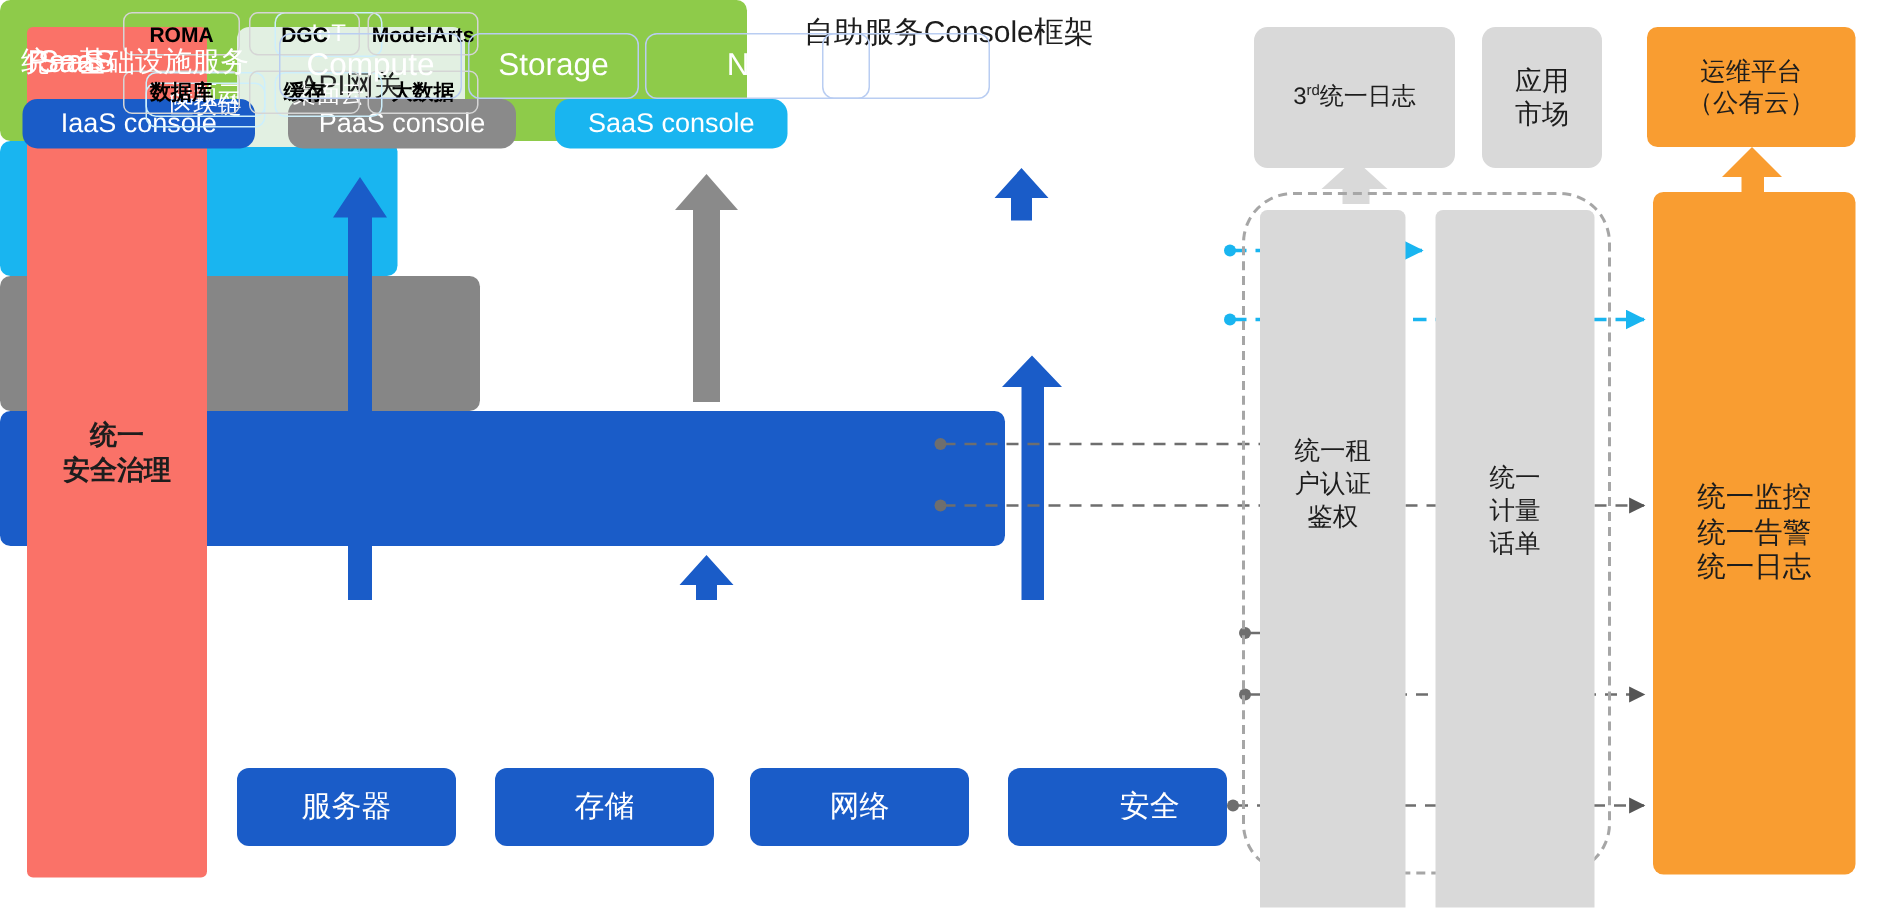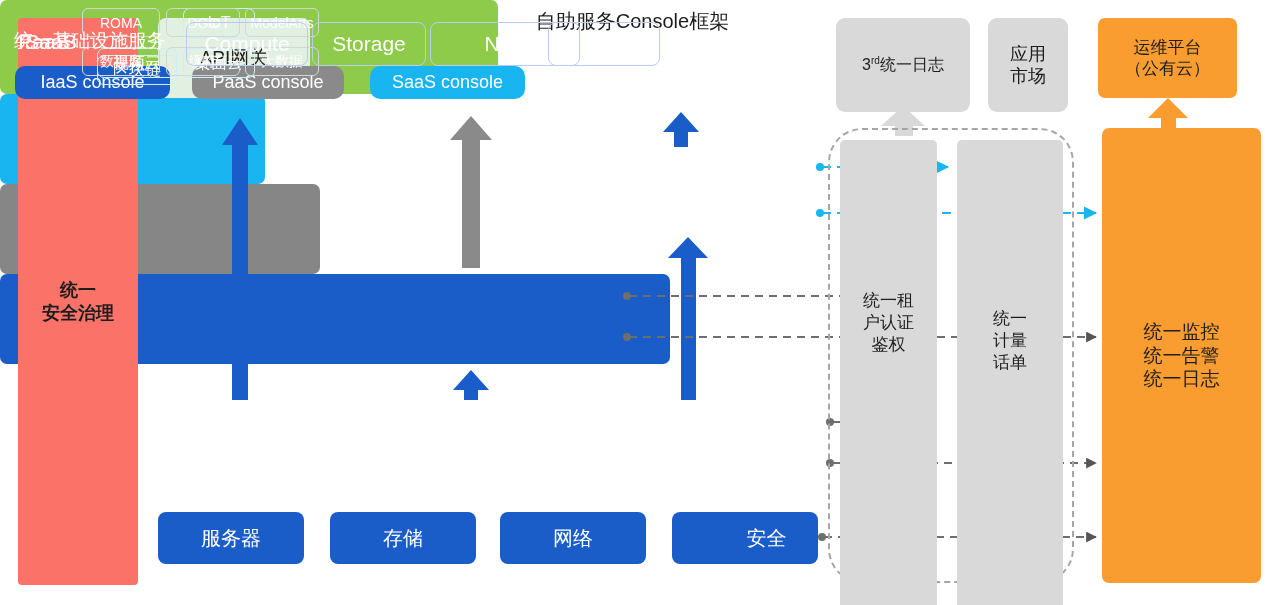--- a/index.html
+++ b/index.html
@@ -24,35 +24,35 @@
   #chip-paas{left:192px;width:152px;background:#8a8a8a;}
   #chip-saas{left:370px;width:155px;background:#19b5f0;}
 
   
   #third-party{left:836px;top:18px;width:134px;height:94px;background:#d9d9d9;border-radius:9px;font-size:16px;color:#1d1d1d;}
   #third-party sup{font-size:10px;vertical-align:super;margin-top:42px;}
   #app-market{left:988px;top:18px;width:80px;height:94px;background:#d9d9d9;border-radius:9px;font-size:18px;color:#1d1d1d;}
 
   
   #ops-platform{left:1098px;top:18px;width:139px;height:80px;background:#f99d31;border-radius:7px;font-size:17px;color:#1d1d1d;}
-  #ops-column{left:1102px;top:128px;width:159px;height:455px;background:#f99d31;border-radius:7px;font-size:19px;color:#1d1d1d;}
+  #ops-column{left:1102px;top:128px;width:135px;height:455px;background:#f99d31;border-radius:7px;font-size:19px;color:#1d1d1d;}
 
   
   #saas-block{left:553px;top:147px;width:265px;height:90px;background:#19b5f0;border-radius:7px;display:block;}
   #saas-label{position:absolute;left:12px;top:30px;width:78px;text-align:center;font-size:21px;color:#fff;}
   .saas-chip{position:absolute;height:28px;border:1.6px solid #cdeffc;border-radius:7px;display:flex;align-items:center;justify-content:center;font-size:16px;color:#fff;}
   #saas-c0{left:97px;top:8px;width:78px;margin-top:47px;}
   #saas-c1{left:183px;top:8px;width:70px;}
   #saas-c2{left:97px;top:48px;width:78px;}
   #saas-c3{left:183px;top:48px;width:70px;}
 
   
   #paas-block{left:305px;top:268px;width:320px;height:90px;background:#868686;border-radius:7px;display:block;}
   #paas-label{position:absolute;left:8px;top:30px;width:72px;text-align:center;font-size:21px;color:#fff;}
-  .paas-chip{position:absolute;height:27px;border:1.5px solid #d5d5d5;border-radius:6px;display:flex;align-items:center;justify-content:center;font-size:14px;color:#ffffff;}
+  .paas-chip{position:absolute;height:27px;border:1.5px solid #d5d5d5;border-radius:6px;display:flex;align-items:center;justify-content:center;font-size:14px;color:#000000;font-weight:bold;}
   #paas-c0{left:82px;top:8px;width:76px;}
   #paas-c1{left:166px;top:8px;width:72px;}
   #paas-c2{left:245px;top:8px;width:72px;}
   #paas-c3{left:82px;top:47px;width:76px;}
   #paas-c4{left:166px;top:47px;width:72px;}
   #paas-c5{left:245px;top:47px;width:72px;}
 
   
   #infra-bar{left:158px;top:400px;width:670px;height:90px;background:#1a5cc8;border-radius:7px;display:block;}
   #infra-label{position:absolute;left:14px;top:28px;font-size:19px;color:#fff;}

